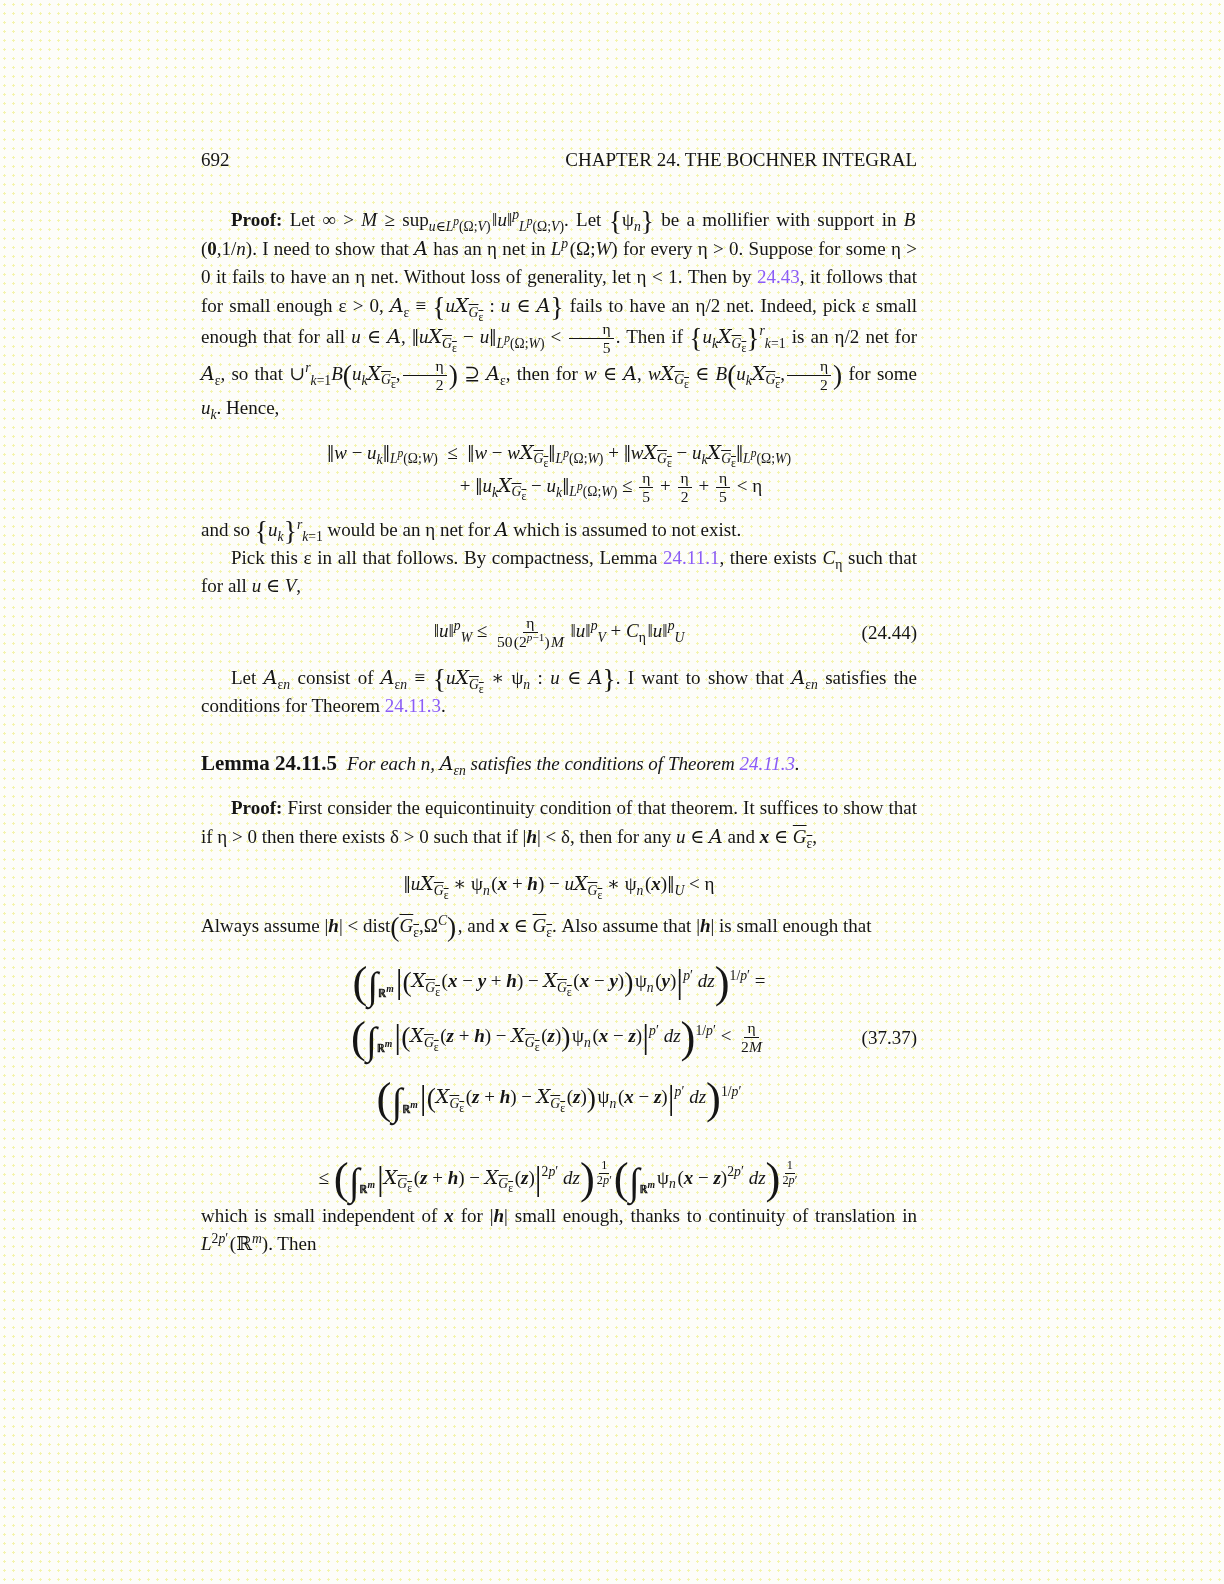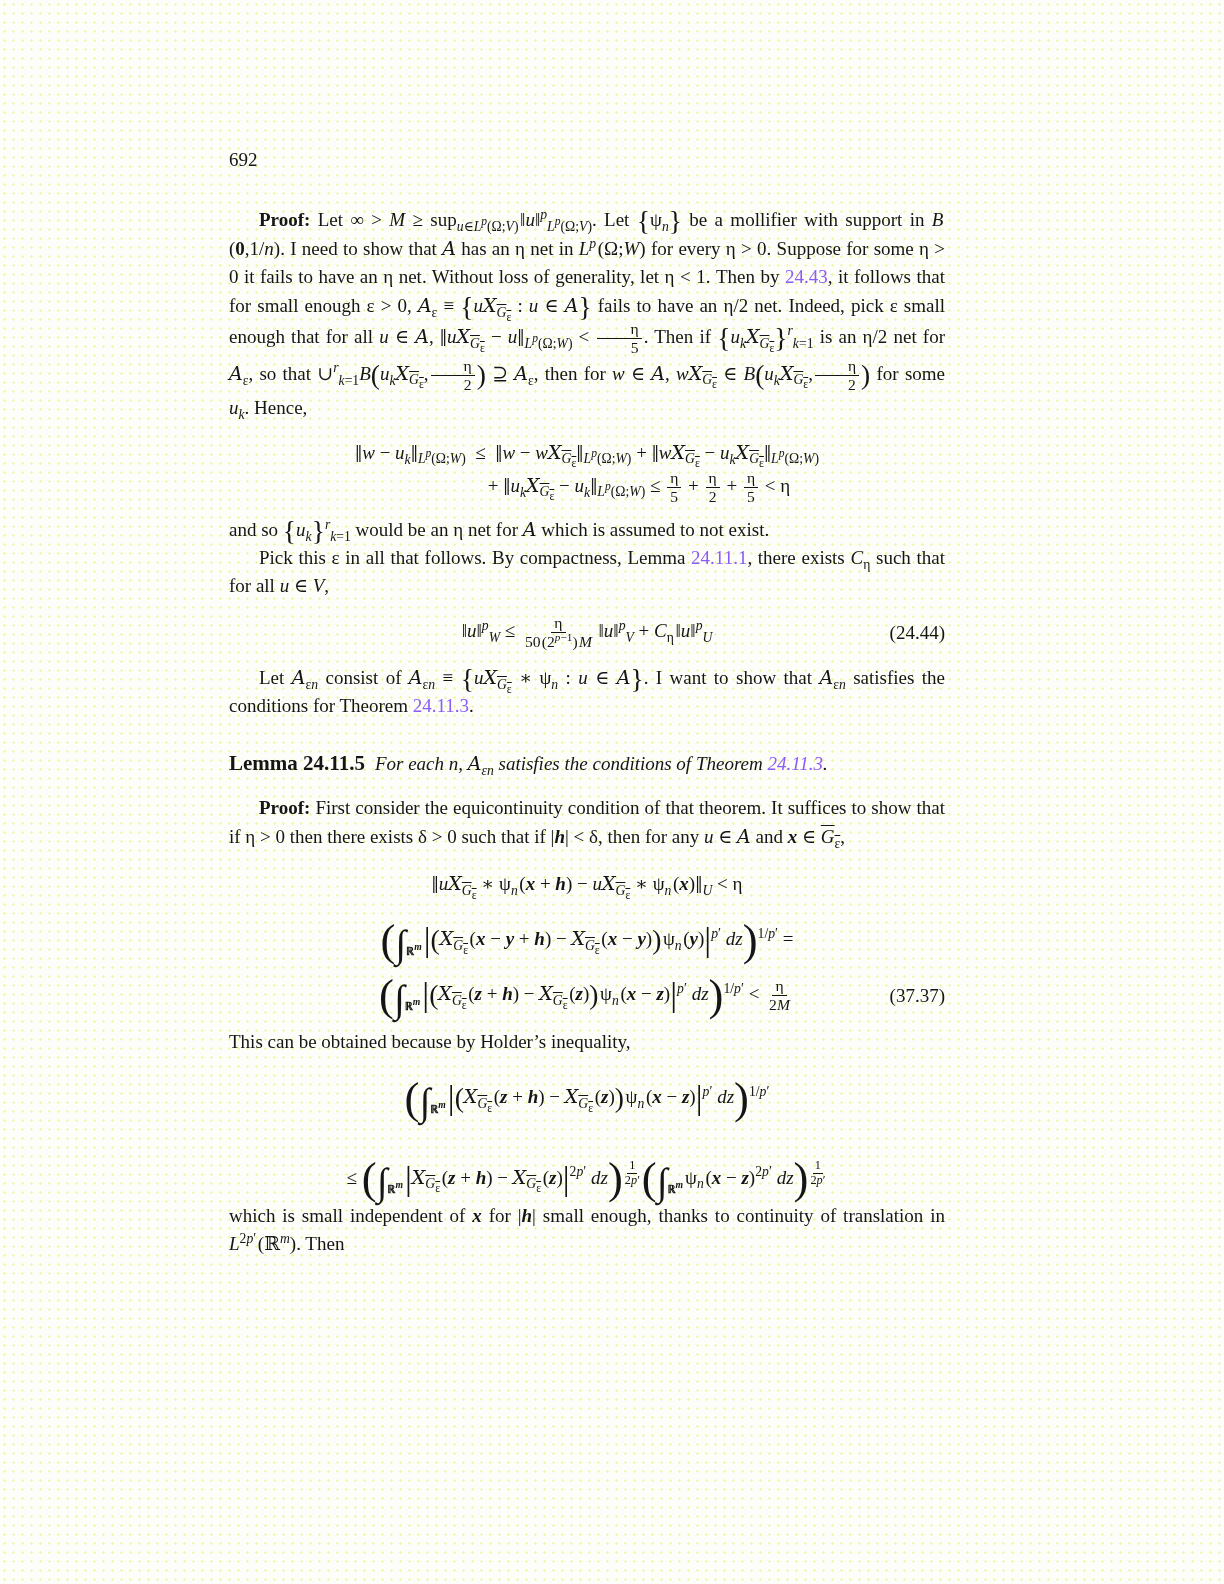--- a/index.html
+++ b/index.html
@@ -5,21 +5,21 @@
   html,body{margin:0;padding:0;}
   body{
     width:1224px;height:1584px;position:relative;
     font-family:"Liberation Serif","DejaVu Serif",serif;
     color:#151515;
     background-color:#fdfdf9;
     background-image:radial-gradient(circle, rgba(236,236,110,0.55) 1px, rgba(0,0,0,0) 1.3px);
     background-size:9px 9px;
     -webkit-font-smoothing:antialiased;
   }
-  .sheet{position:absolute;left:229px;top:146px;width:716px;font-size:19px;line-height:28px;}
+  .sheet{position:absolute;left:201px;top:146px;width:716px;font-size:19px;line-height:28px;}
   .hdr{display:flex;justify-content:space-between;margin-bottom:32px;font-size:19px;}
   .para{margin:0;text-align:justify;}
   .ind{text-indent:30px;}
   .lnk{color:#8b5cf6;cursor:pointer;}
   .scr{font-style:italic;font-family:"DejaVu Serif",serif;}
   .ov{text-decoration:overline;text-align:center;}
   sub,sup{font-size:72%;line-height:0;}
   sub sub,sub sup,sup sub,sup sup{font-size:85%;}
   .fr{display:inline-flex;flex-direction:column;align-items:center;vertical-align:middle;
       font-size:0.82em;line-height:1.15;margin:0 2px;text-align:center;}
@@ -51,20 +51,21 @@
   .eq-h1{margin:26px 0 6px 0;}
   .eq-h2{margin:48px 0 10px 0;}
 </style>
 </head>
 <body>
 
 <div class="sheet">
 
   <div class="hdr">
     <span>692</span>
+    <span>CHAPTER 24.  THE BOCHNER INTEGRAL</span>
   </div>
 
   <p class="para ind"><b>Proof:</b> Let ∞ &gt; <i>M</i> ≥ sup<sub><i>u</i>∈<i>L</i><sup><i>p</i></sup>(Ω;<i>V</i>)</sub> ‖<i>u</i>‖<sup><i>p</i></sup><sub><i>L</i><sup><i>p</i></sup>(Ω;<i>V</i>)</sub>. Let <span class="b1">{</span>ψ<sub><i>n</i></sub><span class="b1">}</span> be a mollifier with support in <i>B</i> (<b>0</b>,1/<i>n</i>). I need to show that <i class="scr">A</i> has an η net in <i>L</i><sup><i>p</i></sup> (Ω;<i>W</i>) for every η &gt; 0. Suppose for some η &gt; 0 it fails to have an η net. Without loss of generality, let η &lt; 1. Then by <span class="lnk">24.43</span>, it follows that for small enough ε &gt; 0, <i class="scr">A</i><sub>ε</sub> ≡ <span class="b1">{</span><i>u</i><i class="scr">X</i><sub><span class="ov"><i>G</i><sub>ε</sub></span></sub> : <i>u</i> ∈ <i class="scr">A</i><span class="b1">}</span> fails to have an η/2 net. Indeed, pick ε small enough that for all <i>u</i> ∈ <i class="scr">A</i>, <span class="vb1">‖</span><i>u</i><i class="scr">X</i><sub><span class="ov"><i>G</i><sub>ε</sub></span></sub> − <i>u</i><span class="vb1">‖</span><sub><i>L</i><sup><i>p</i></sup>(Ω;<i>W</i>)</sub> &lt; <span class="fr">
         <span class="n">η</span>
         <span class="d">5</span>
       </span>. Then if <span class="b1">{</span><i>u</i><sub><i>k</i></sub><i class="scr">X</i><sub><span class="ov"><i>G</i><sub>ε</sub></span></sub><span class="b1">}</span><sup><i>r</i></sup><sub><i>k</i>=1</sub> is an η/2 net for <i class="scr">A</i><sub>ε</sub>, so that ∪<sup><i>r</i></sup><sub><i>k</i>=1</sub><i>B</i><span class="b1">(</span><i>u</i><sub><i>k</i></sub><i class="scr">X</i><sub><span class="ov"><i>G</i><sub>ε</sub></span></sub>,<span class="fr">
         <span class="n">η</span>
         <span class="d">2</span>
       </span><span class="b1">)</span> ⊇ <i class="scr">A</i><sub>ε</sub>, then for <i>w</i> ∈ <i class="scr">A</i>, <i>w</i><i class="scr">X</i><sub><span class="ov"><i>G</i><sub>ε</sub></span></sub> ∈ <i>B</i><span class="b1">(</span><i>u</i><sub><i>k</i></sub><i class="scr">X</i><sub><span class="ov"><i>G</i><sub>ε</sub></span></sub>,<span class="fr">
         <span class="n">η</span>
@@ -99,32 +100,32 @@
   <p class="para ind mt6">Let <i class="scr">A</i><sub>ε<i>n</i></sub> consist of <i class="scr">A</i><sub>ε<i>n</i></sub> ≡ <span class="b1">{</span><i>u</i><i class="scr">X</i><sub><span class="ov"><i>G</i><sub>ε</sub></span></sub> ∗ ψ<sub><i>n</i></sub> : <i>u</i> ∈ <i class="scr">A</i><span class="b1">}</span>. I want to show that <i class="scr">A</i><sub>ε<i>n</i></sub> satisfies the conditions for Theorem <span class="lnk">24.11.3</span>.</p>
 
   <div class="lemma">
     <span class="ttl">Lemma 24.11.5</span><span class="bdy">For each n, <span class="scr">A</span><sub>ε<i>n</i></sub> satisfies the conditions of Theorem <span class="lnk">24.11.3</span>.</span>
   </div>
 
   <p class="para ind"><b>Proof:</b> First consider the equicontinuity condition of that theorem. It suffices to show that if η &gt; 0 then there exists δ &gt; 0 such that if |<b><i>h</i></b>| &lt; δ, then for any <i>u</i> ∈ <i class="scr">A</i> and <b><i>x</i></b> ∈ <span class="ov"><i>G</i><sub>ε</sub></span>,</p>
 
   <div class="eq eq-equi"><span class="vb1">‖</span><i>u</i><i class="scr">X</i><sub><span class="ov"><i>G</i><sub>ε</sub></span></sub> ∗ ψ<sub><i>n</i></sub> (<b><i>x</i></b> + <b><i>h</i></b>) − <i>u</i><i class="scr">X</i><sub><span class="ov"><i>G</i><sub>ε</sub></span></sub> ∗ ψ<sub><i>n</i></sub> (<b><i>x</i></b>)<span class="vb1">‖</span><sub><i>U</i></sub> &lt; η</div>
 
+  <p class="para">Always assume |<b><i>h</i></b>| &lt; dist<span class="b1">(</span><span class="ov"><i>G</i><sub>ε</sub></span>,Ω<sup><i>C</i></sup><span class="b1">)</span> , and <b><i>x</i></b> ∈ <span class="ov"><i>G</i><sub>ε</sub></span>. Also assume that |<b><i>h</i></b>| is small enough that</p>
 
   <div class="eq eq-conv1"><span class="b2">(</span><span class="itg">∫</span><sub class="isb">ℝ<sup><i>m</i></sup></sub><span class="vb">|</span><span class="b1">(</span><i class="scr">X</i><sub><span class="ov"><i>G</i><sub>ε</sub></span></sub> (<b><i>x</i></b> − <b><i>y</i></b> + <b><i>h</i></b>) − <i class="scr">X</i><sub><span class="ov"><i>G</i><sub>ε</sub></span></sub> (<b><i>x</i></b> − <b><i>y</i></b>)<span class="b1">)</span> ψ<sub><i>n</i></sub> (<b><i>y</i></b>)<span class="vb">|</span><sup><i>p</i>′</sup> <i>dz</i><span class="b2">)</span><sup class="ex">1/<i>p</i>′</sup> =</div>
 
   <div class="eq eq-conv2">
     <span><span class="b2">(</span><span class="itg">∫</span><sub class="isb">ℝ<sup><i>m</i></sup></sub><span class="vb">|</span><span class="b1">(</span><i class="scr">X</i><sub><span class="ov"><i>G</i><sub>ε</sub></span></sub> (<b><i>z</i></b> + <b><i>h</i></b>) − <i class="scr">X</i><sub><span class="ov"><i>G</i><sub>ε</sub></span></sub> (<b><i>z</i></b>)<span class="b1">)</span> ψ<sub><i>n</i></sub> (<b><i>x</i></b> − <b><i>z</i></b>)<span class="vb">|</span><sup><i>p</i>′</sup> <i>dz</i><span class="b2">)</span><sup class="ex">1/<i>p</i>′</sup> &lt; <span class="fr">
           <span class="n">η</span>
           <span class="d">2<i>M</i></span>
         </span></span>
     <span class="tag">(37.37)</span>
   </div>
 
-  <p class="para">This can be obtained because by Holder’s inequality,</p>
 
   <div class="eq eq-h1"><span class="b2">(</span><span class="itg">∫</span><sub class="isb">ℝ<sup><i>m</i></sup></sub><span class="vb">|</span><span class="b1">(</span><i class="scr">X</i><sub><span class="ov"><i>G</i><sub>ε</sub></span></sub> (<b><i>z</i></b> + <b><i>h</i></b>) − <i class="scr">X</i><sub><span class="ov"><i>G</i><sub>ε</sub></span></sub> (<b><i>z</i></b>)<span class="b1">)</span> ψ<sub><i>n</i></sub> (<b><i>x</i></b> − <b><i>z</i></b>)<span class="vb">|</span><sup><i>p</i>′</sup> <i>dz</i><span class="b2">)</span><sup class="ex">1/<i>p</i>′</sup></div>
   <div class="eq eq-h2">≤ <span class="b2">(</span><span class="itg">∫</span><sub class="isb">ℝ<sup><i>m</i></sup></sub><span class="vb">|</span><i class="scr">X</i><sub><span class="ov"><i>G</i><sub>ε</sub></span></sub> (<b><i>z</i></b> + <b><i>h</i></b>) − <i class="scr">X</i><sub><span class="ov"><i>G</i><sub>ε</sub></span></sub> (<b><i>z</i></b>)<span class="vb">|</span><sup>2<i>p</i>′</sup> <i>dz</i><span class="b2">)</span><sup><span class="fx">
           <span class="n">1</span>
           <span class="d">2<i>p</i>′</span>
         </span></sup><span class="b2">(</span><span class="itg">∫</span><sub class="isb">ℝ<sup><i>m</i></sup></sub>ψ<sub><i>n</i></sub> (<b><i>x</i></b> − <b><i>z</i></b>)<sup>2<i>p</i>′</sup> <i>dz</i><span class="b2">)</span><sup><span class="fx">
           <span class="n">1</span>
           <span class="d">2<i>p</i>′</span>
         </span></sup></div>
 

